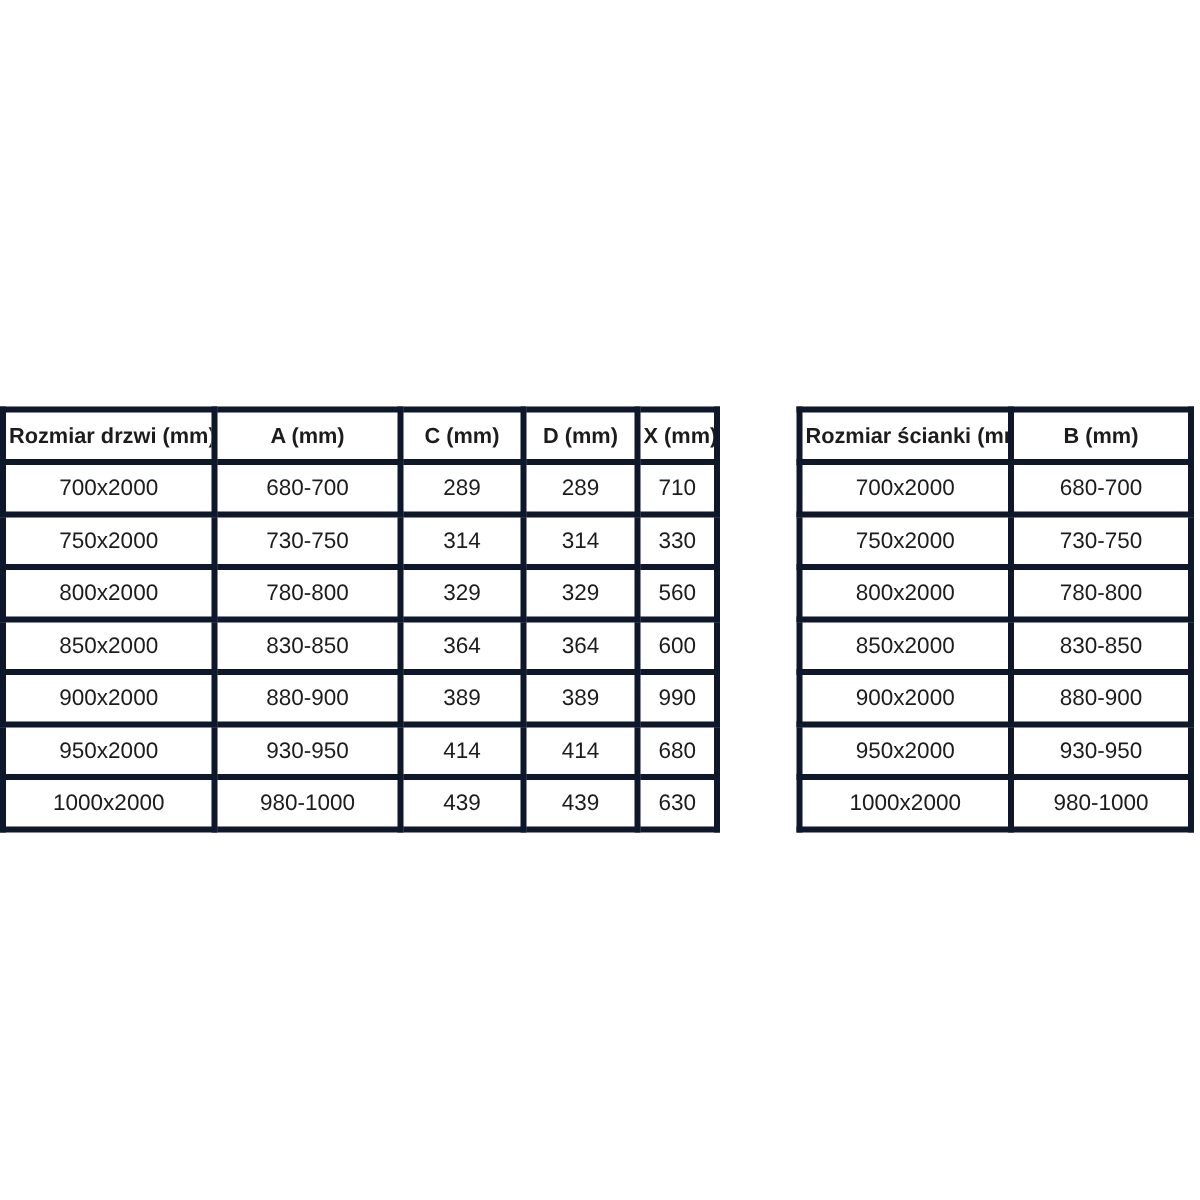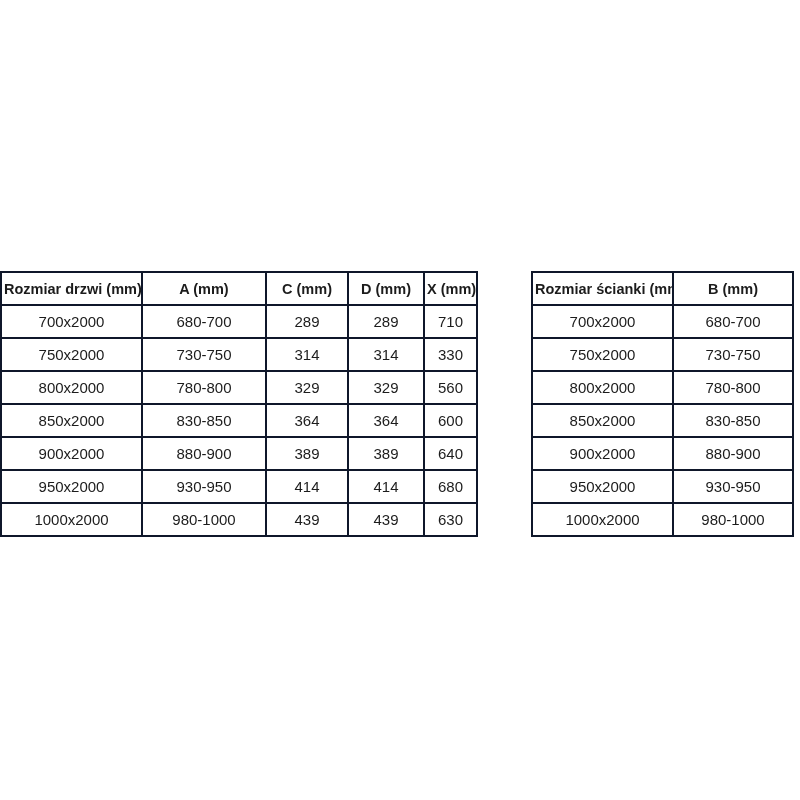--- a/index.html
+++ b/index.html
@@ -20,21 +20,21 @@
   table.spec {
     position: absolute;
     border-collapse: collapse;
     table-layout: fixed;
     background: #ffffff;
     color: #1c1c1c;
     font-size: 15px;
   }
   table.spec th,
   table.spec td {
-    border: 2px solid #0f172a;
+    border: 4px solid #0f172a;
     height: 31px;
     padding: 0 2px;
     text-align: center;
     vertical-align: middle;
     white-space: nowrap;
     overflow: hidden;
   }
   table.spec th {
     font-weight: bold;
     font-size: 14.5px;
@@ -99,21 +99,21 @@
           <td>830-850</td>
           <td>364</td>
           <td>364</td>
           <td>600</td>
         </tr>
         <tr>
           <td>900x2000</td>
           <td>880-900</td>
           <td>389</td>
           <td>389</td>
-          <td>640</td>
+          <td>990</td>
         </tr>
         <tr>
           <td>950x2000</td>
           <td>930-950</td>
           <td>414</td>
           <td>414</td>
           <td>680</td>
         </tr>
         <tr>
           <td>1000x2000</td>

